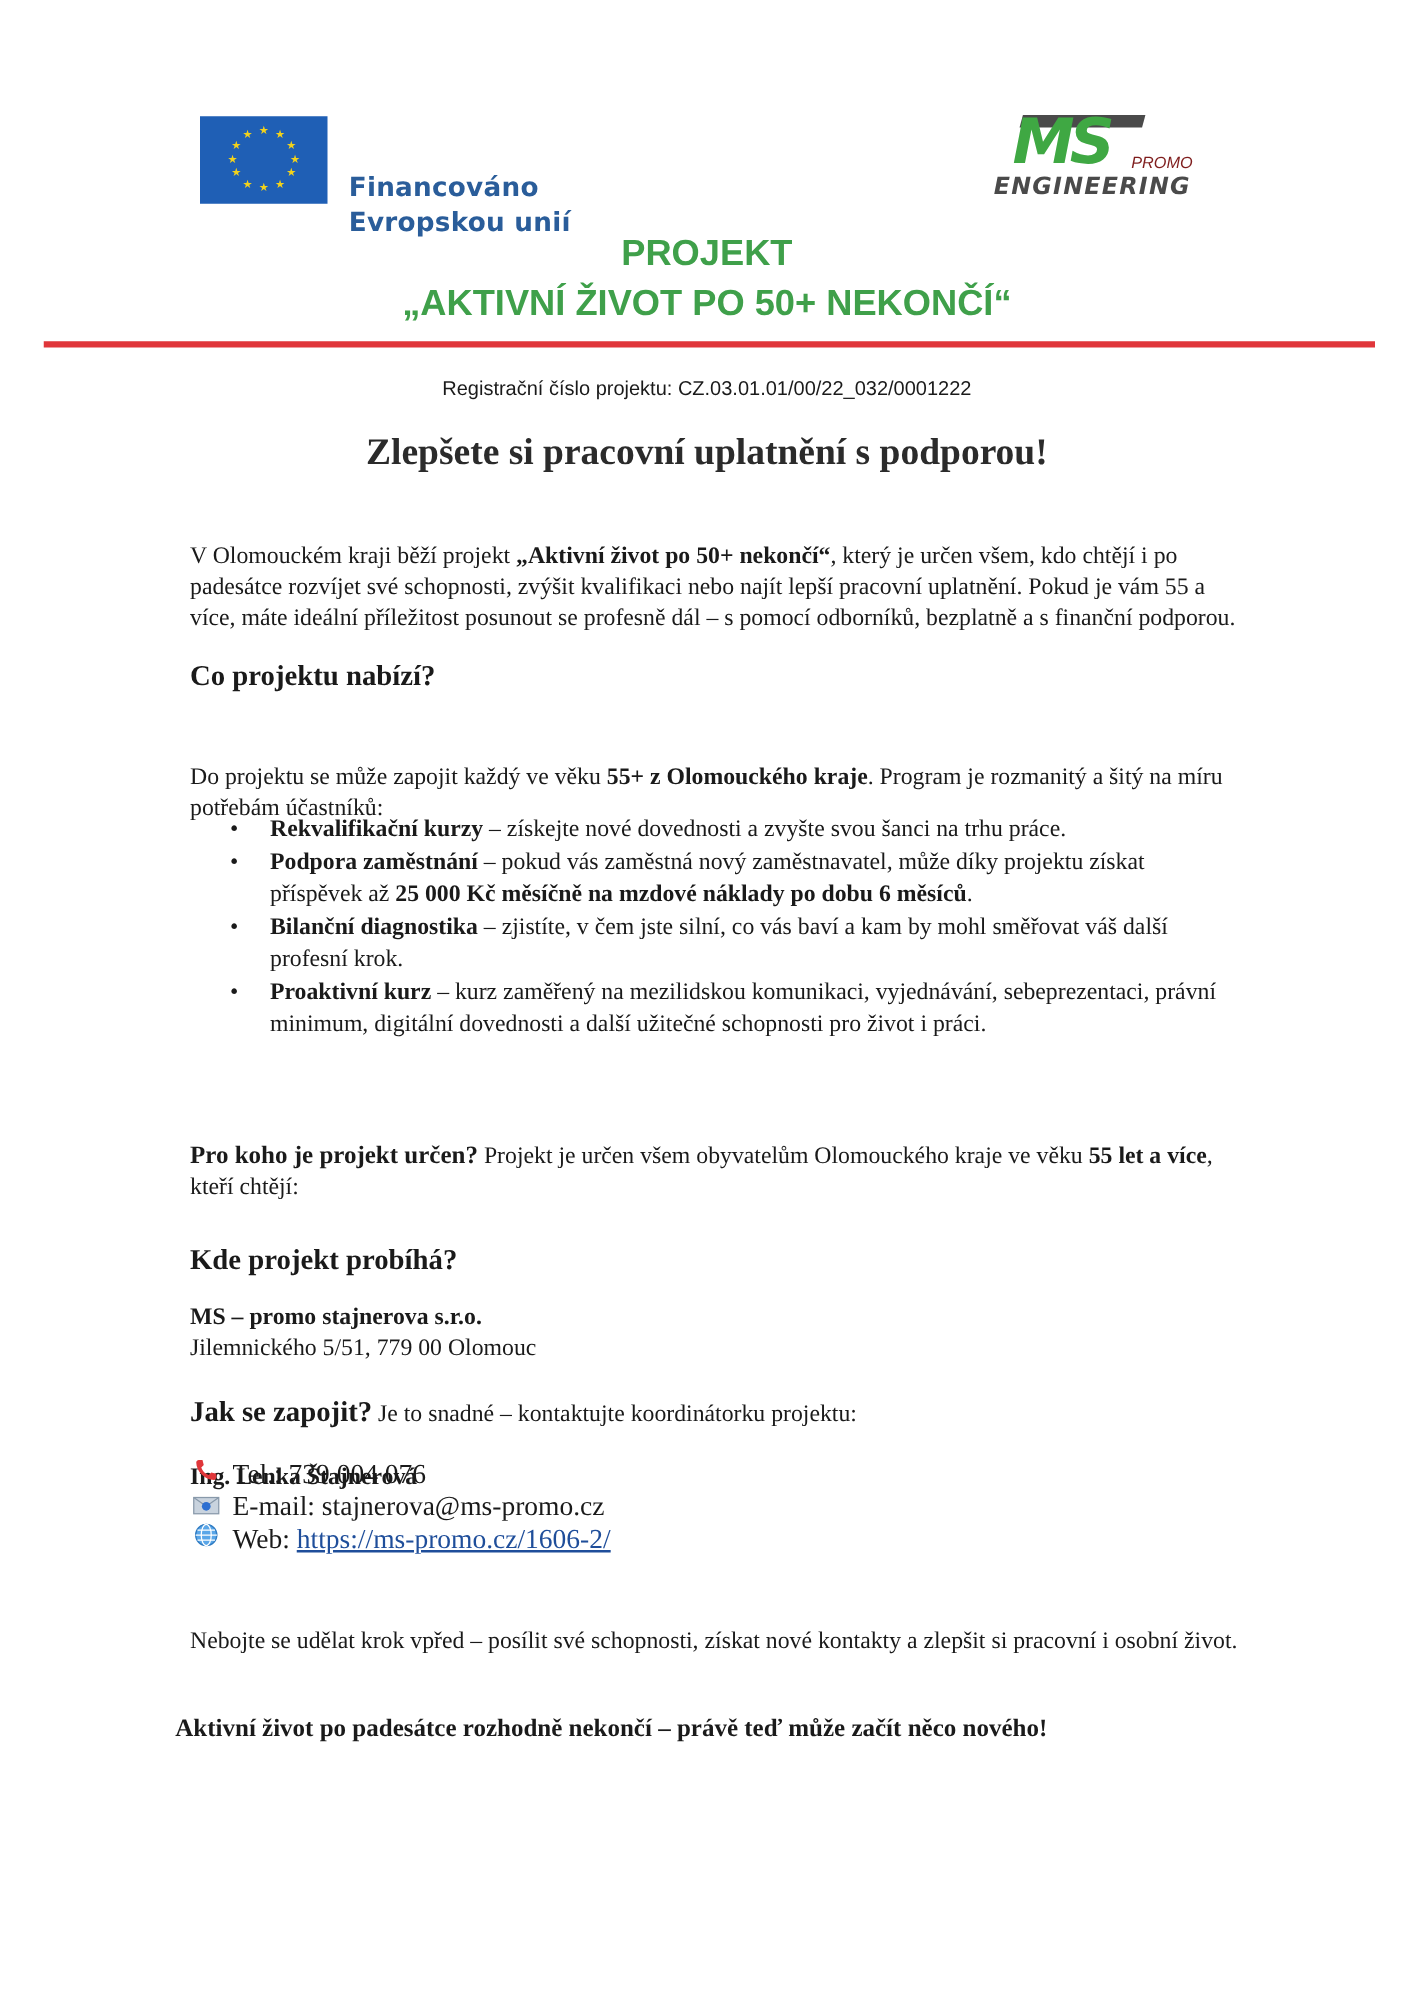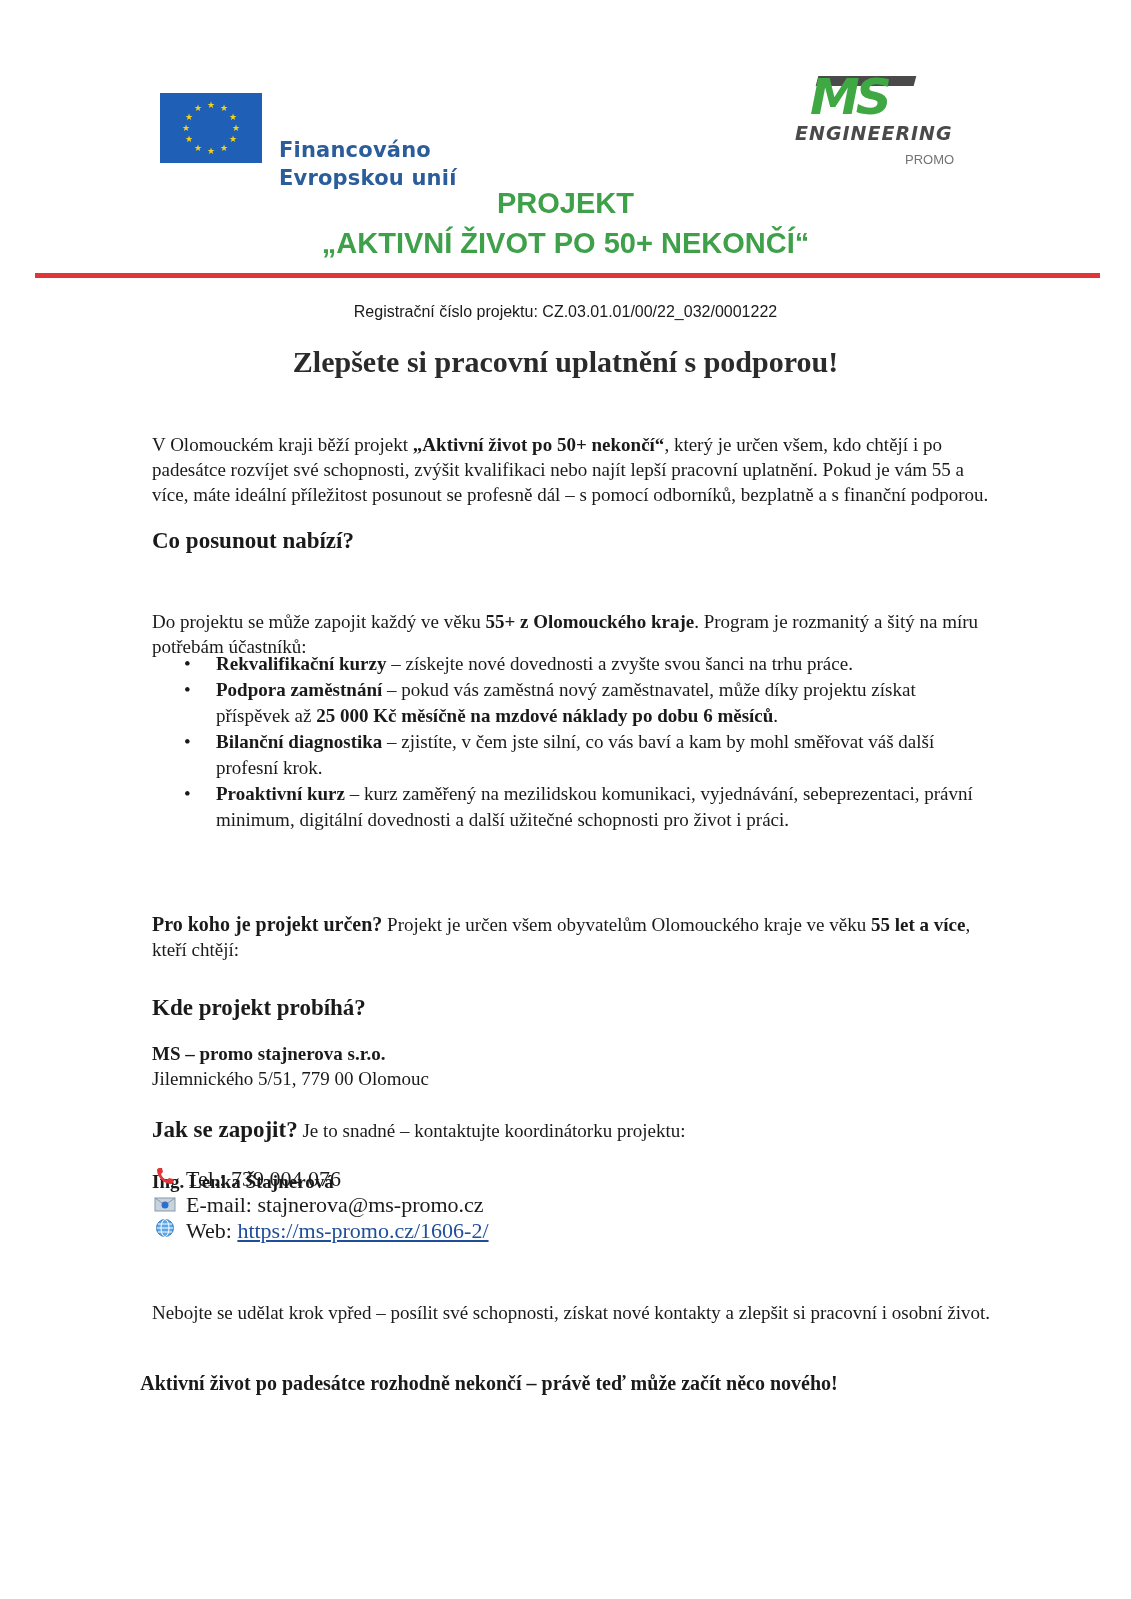--- a/index.html
+++ b/index.html
@@ -5,24 +5,24 @@
   html, body { margin: 0; padding: 0; background: #ffffff; }
   body { width: 1131px; height: 1599px; position: relative; overflow: hidden; font-family: "Liberation Serif", serif; color: #1a1a1a; }
   .abs { position: absolute; }
 
   
   .eu-flag { left: 160px; top: 93px; width: 102px; height: 70px; background: #1f5fb5; }
   .eu-flag .star { position: absolute; color: #f2d21c; font-size: 9px; line-height: 9px; font-family: "DejaVu Sans", sans-serif; }
   .eu-text { left: 279px; top: 100px; font-family: "DejaVu Sans", sans-serif; color: #2a5d9a; font-size: 21px; line-height: 28px; font-weight: bold; letter-spacing: 0.2px; margin-top: 36px; }
 
   
-  .ms-logo { left: 795px; top: 72px; width: 170px; height: 75px; }
+  .ms-logo { left: 795px; top: 88px; width: 170px; height: 75px; }
   .ms-logo .ms { position: absolute; left: 15px; top: 0; font-family: "DejaVu Sans", sans-serif; font-weight: bold; font-style: italic; font-size: 50px; line-height: 50px; letter-spacing: -4px; color: #3fa843; }
   .ms-logo .ms-bar { position: absolute; left: 22px; top: 4px; width: 98px; height: 10px; background: #4a4a4a; transform: skewX(-15deg); }
-  .ms-logo .promo { position: absolute; left: 110px; top: 34px; font-family: "Liberation Sans", sans-serif; font-size: 13px; color: #737373; margin-top: 46px; }
+  .ms-logo .promo { position: absolute; left: 110px; top: 34px; font-family: "Liberation Sans", sans-serif; font-style: italic; font-size: 13px; color: #7f1d1d; }
   .ms-logo .eng { position: absolute; left: 0; top: 50px; font-family: "DejaVu Sans", sans-serif; font-weight: bold; font-style: italic; font-size: 19px; letter-spacing: 1px; color: #4a4a4a; }
 
   
   .title1 { left: 0; width: 1131px; top: 186px; text-align: center; font-family: "Liberation Sans", sans-serif; font-weight: bold; color: #3fa04a; font-size: 29px; line-height: 34px; }
   .title2 { left: 0; width: 1131px; top: 226px; text-align: center; font-family: "Liberation Sans", sans-serif; font-weight: bold; color: #3fa04a; font-size: 29px; line-height: 34px; }
   .red-rule { left: 35px; top: 273px; width: 1065px; height: 5px; background: #e0363a; }
 
   .regno { left: 0; width: 1131px; top: 303px; text-align: center; font-family: "Liberation Sans", sans-serif; font-size: 16px; color: #1a1a1a; }
   .headline { left: 0; width: 1131px; top: 345px; text-align: center; font-weight: bold; font-size: 30px; color: #2b2b2b; }
 
@@ -72,21 +72,21 @@
 <div class="abs title2">„AKTIVNÍ ŽIVOT PO 50+ NEKONČÍ“</div>
 <div class="abs red-rule"></div>
 
 <div class="abs regno">Registrační číslo projektu: CZ.03.01.01/00/22_032/0001222</div>
 <div class="abs headline">Zlepšete si pracovní uplatnění s podporou!</div>
 
 <div class="abs para" style="top:403px">
   <span>V Olomouckém kraji běží projekt </span><b>„Aktivní život po 50+ nekončí“</b><span>, který je určen všem, kdo chtějí i po padesátce rozvíjet své schopnosti, zvýšit kvalifikaci nebo najít lepší pracovní uplatnění. Pokud je vám 55 a více, máte ideální příležitost posunout se profesně dál – s pomocí odborníků, bezplatně a s finanční podporou.</span>
 </div>
 
-<div class="abs h2" style="top:528px">Co posunout nabízí?</div>
+<div class="abs h2" style="top:528px">Co projektu nabízí?</div>
 <div class="abs para" style="top:580px">
   <span>Do projektu se může zapojit každý ve věku </span><b>55+ z Olomouckého kraje</b><span>. Program je rozmanitý a šitý na míru potřebám účastníků:</span>
 </div>
 
 <ul class="bullets">
   <li><span class="dot">•</span><b>Rekvalifikační kurzy</b><span> – získejte nové dovednosti a zvyšte svou šanci na trhu práce.</span></li>
   <li><span class="dot">•</span><b>Podpora zaměstnání</b><span> – pokud vás zaměstná nový zaměstnavatel, může díky projektu získat příspěvek až </span><b>25 000 Kč měsíčně na mzdové náklady po dobu 6 měsíců</b><span>.</span></li>
   <li><span class="dot">•</span><b>Bilanční diagnostika</b><span> – zjistíte, v čem jste silní, co vás baví a kam by mohl směřovat váš další profesní krok.</span></li>
   <li><span class="dot">•</span><b>Proaktivní kurz</b><span> – kurz zaměřený na mezilidskou komunikaci, vyjednávání, sebeprezentaci, právní minimum, digitální dovednosti a další užitečné schopnosti pro život i práci.</span></li>
 </ul>

